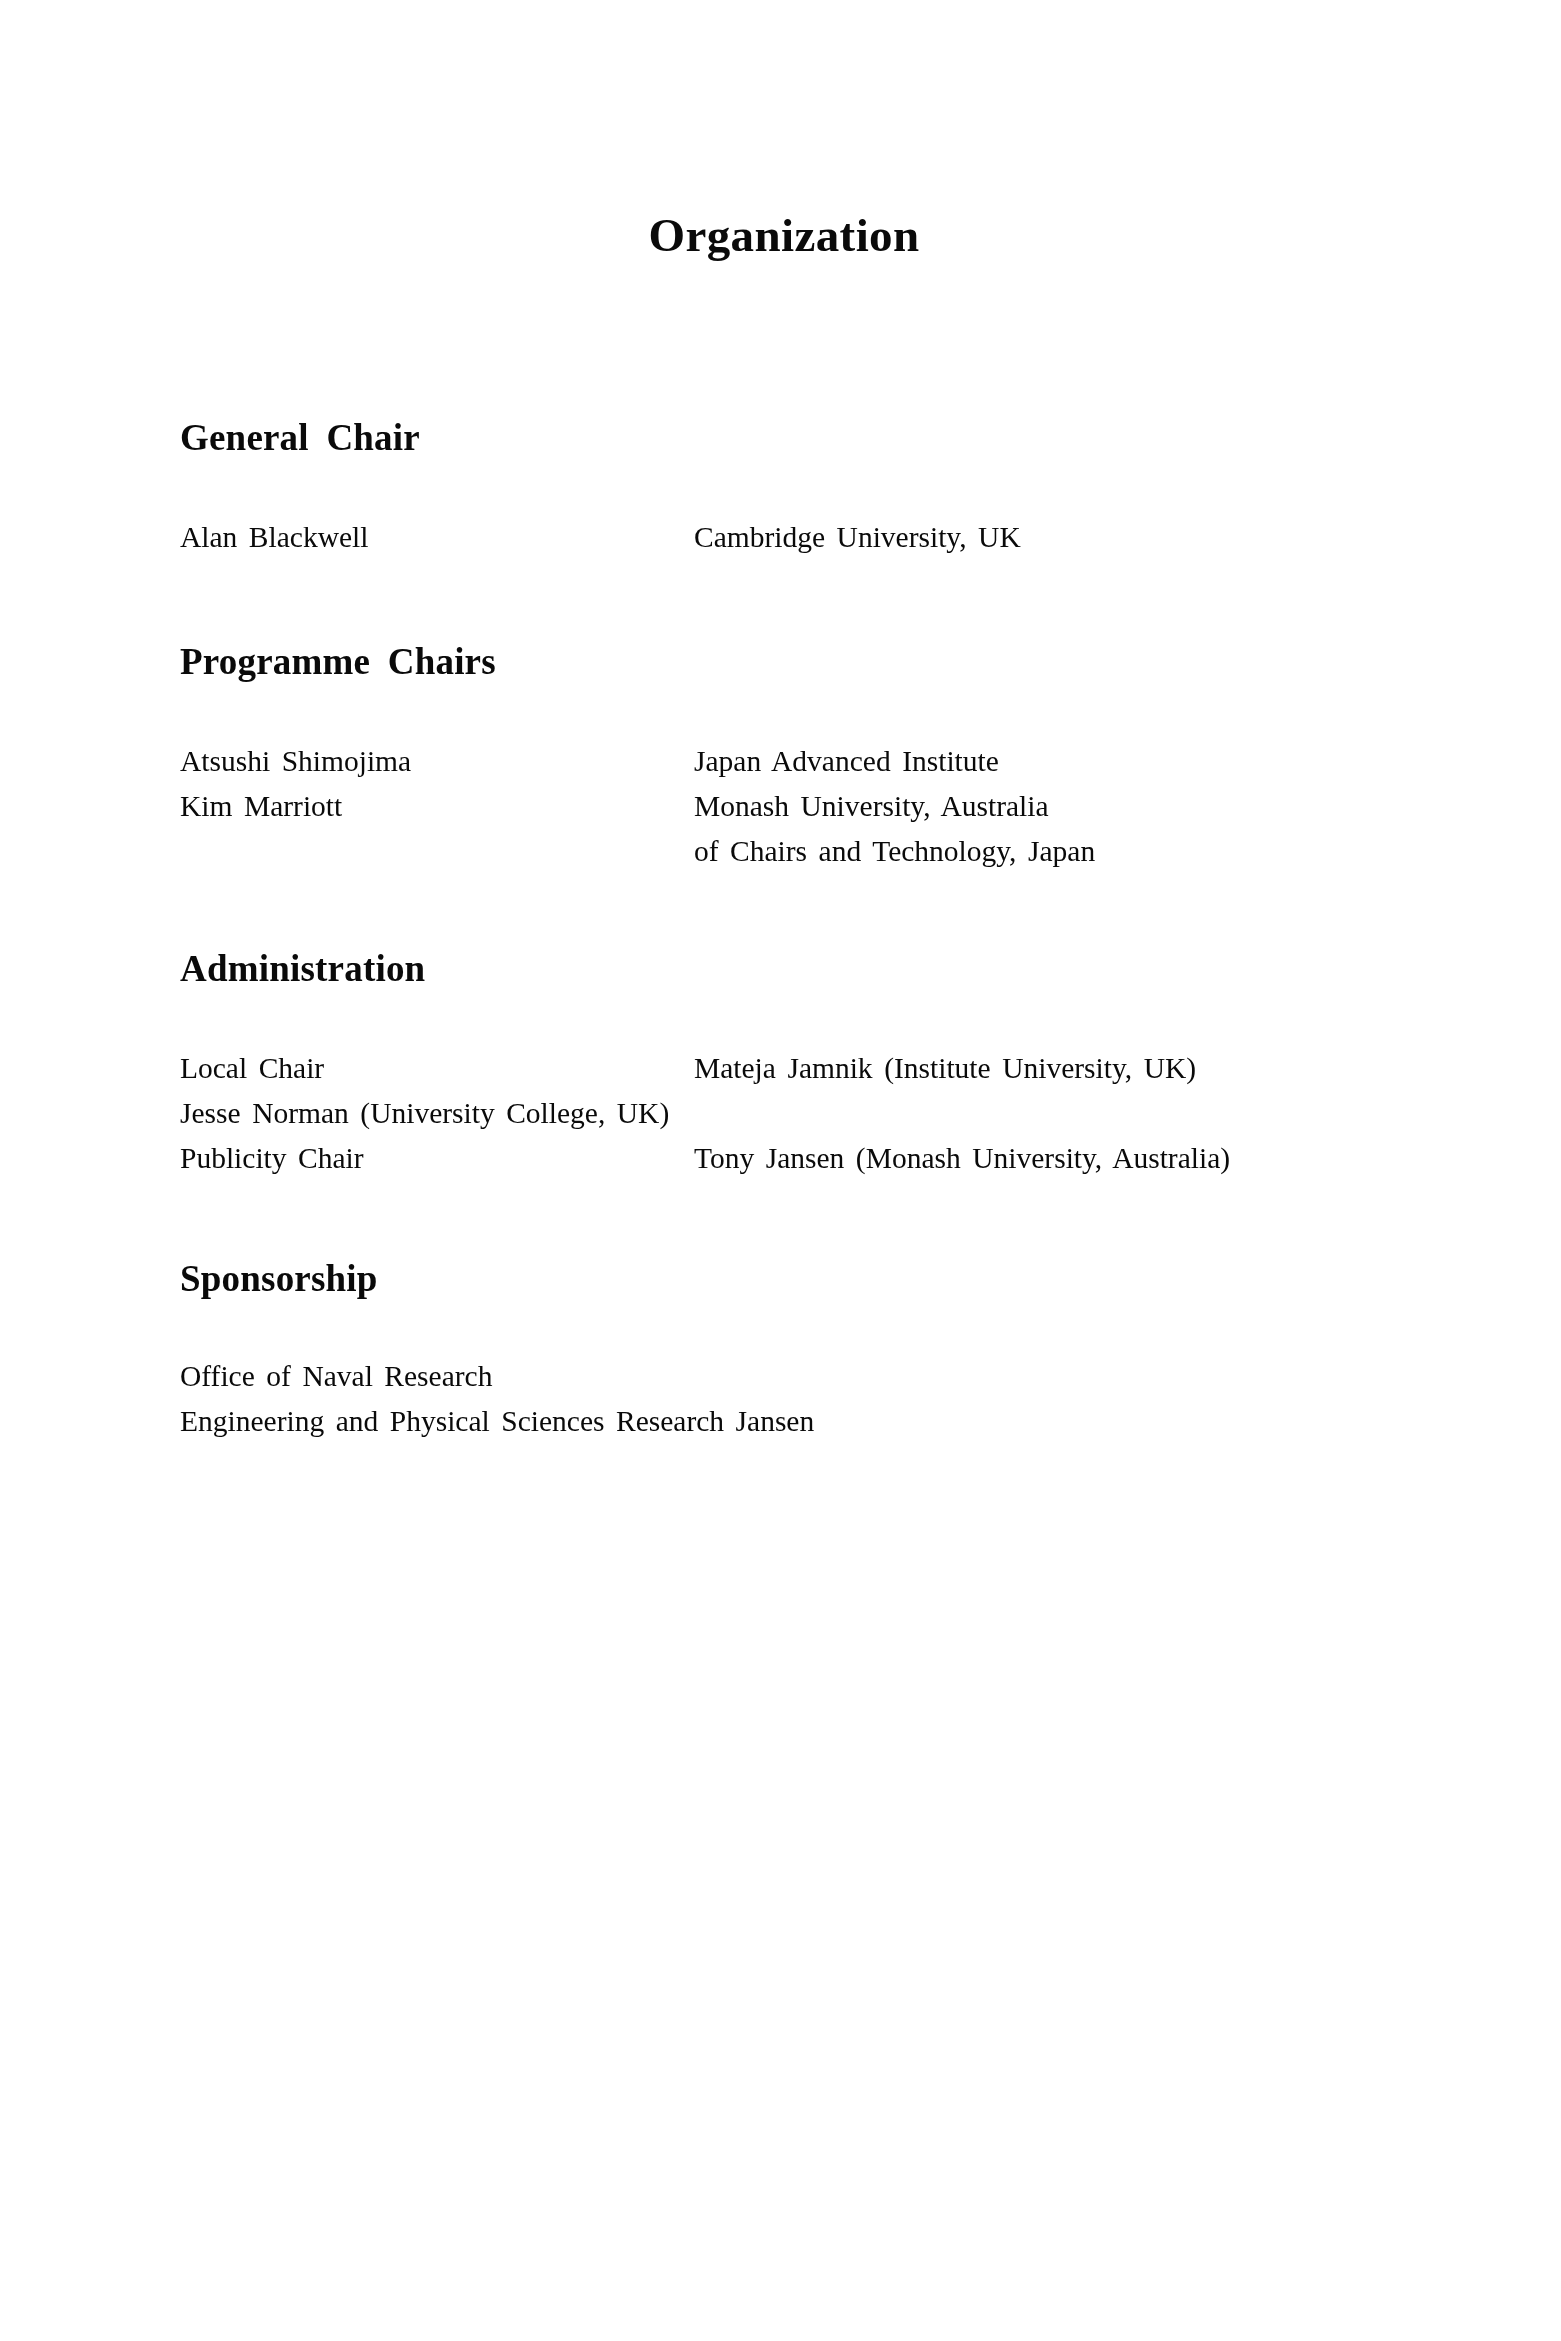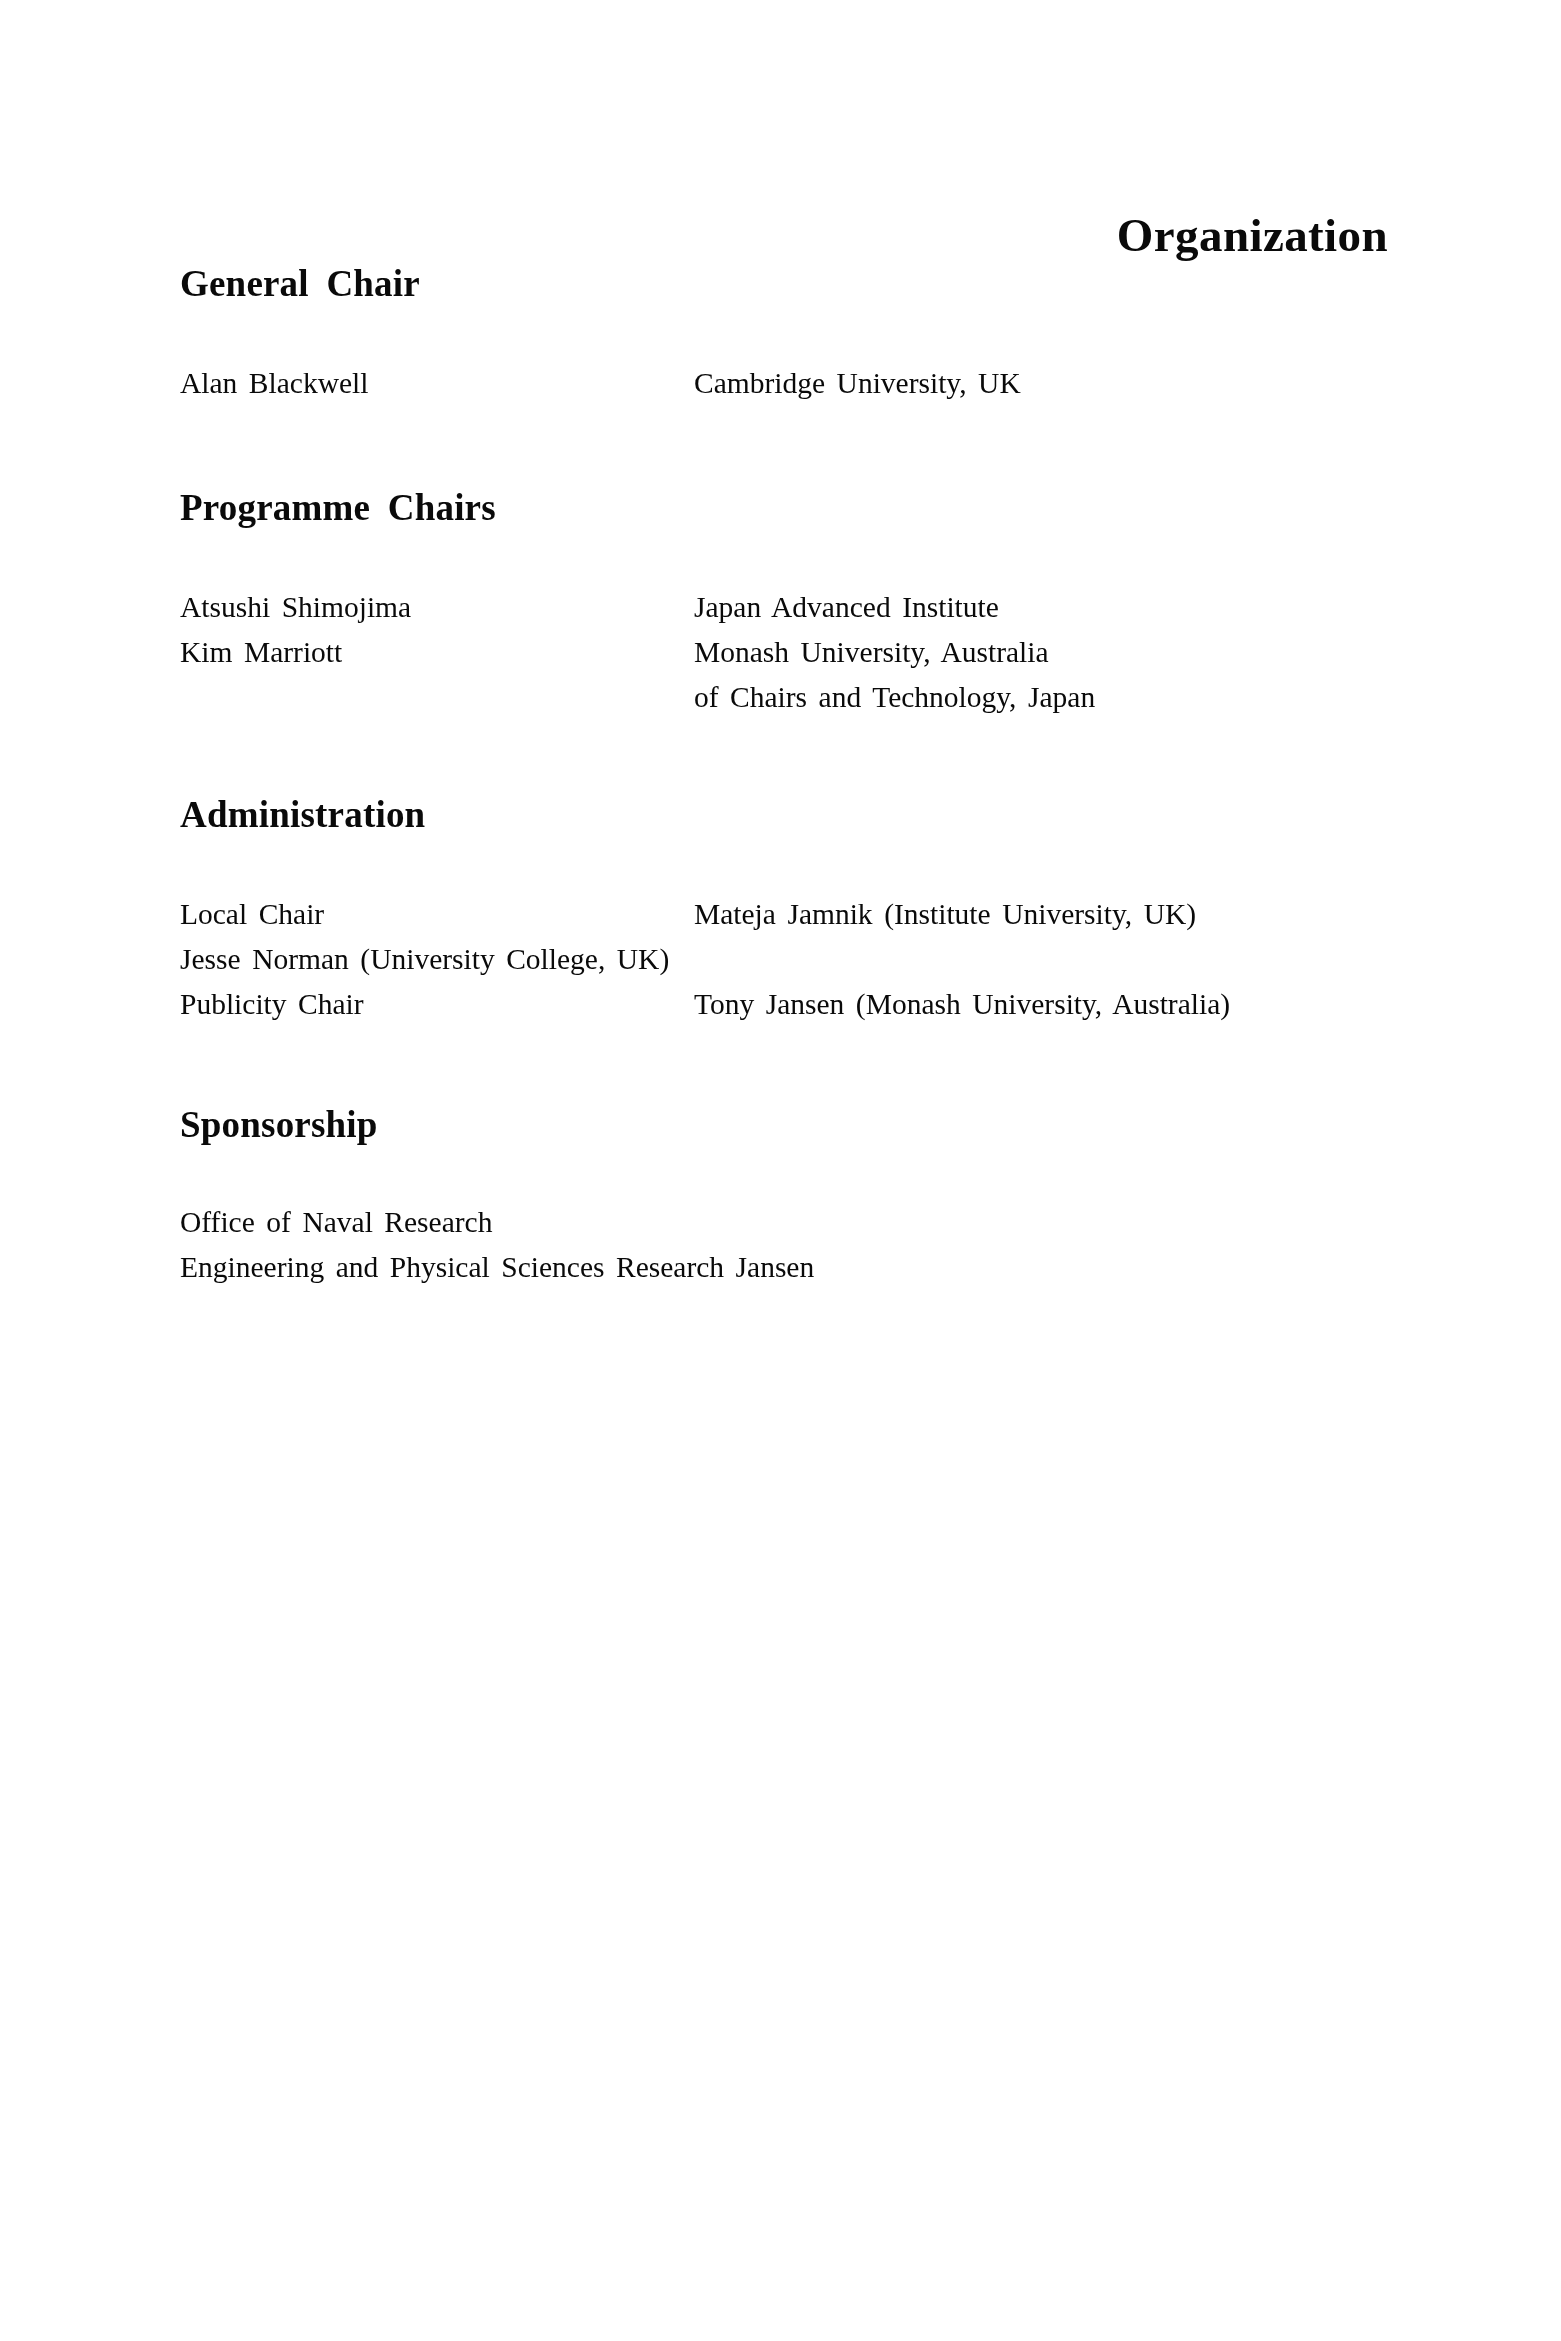--- a/index.html
+++ b/index.html
@@ -16,34 +16,34 @@
   }
   .page {
     position: relative;
     width: 1561px;
     height: 2342px;
     box-sizing: border-box;
     padding: 208px 173px 0 180px;
   }
   .title {
     margin: 0 0 0 0;
-    text-align: right;
+    text-align: center;
     font-size: 47px;
     font-weight: 700;
     letter-spacing: 0.4px;
     word-spacing: 0.05em;
   }
   .section-heading {
     margin: 0;
     font-size: 37px;
     font-weight: 700;
     word-spacing: 0.22em;
     letter-spacing: 0.2px;
   }
-  .sec-general   .section-heading { }
+  .sec-general   .section-heading { margin-top: 154px; }
   .sec-programme .section-heading { margin-top: 80px; }
   .sec-admin     .section-heading { margin-top: 73px; }
   .sec-sponsor   .section-heading { margin-top: 76px; }
 
   .rows {
     margin-top: 56px;
   }
   .row {
     display: flex;
     align-items: baseline;

